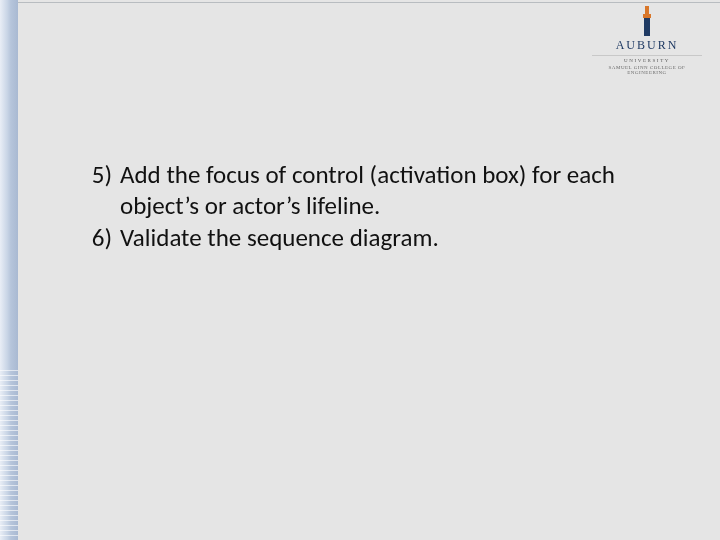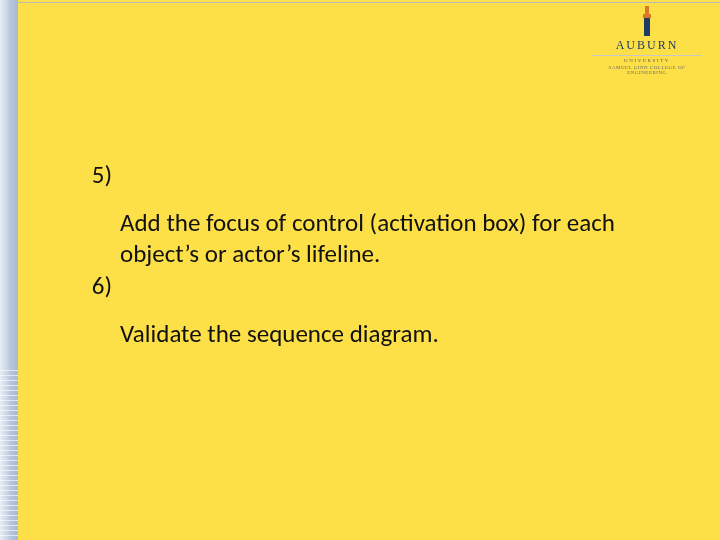--- a/index.html
+++ b/index.html
@@ -6,21 +6,21 @@
   html, body { width: 720px; height: 540px; overflow: hidden; }
   body {
     font-family: Calibri, "Segoe UI", Arial, sans-serif;
     background: #ffffff;
     position: relative;
   }
   .slide {
     width: 720px;
     height: 540px;
     position: relative;
-    background: #fde047;
+    background: #e5e5e5;
   }
   .left-rail {
     position: absolute;
     left: 0;
     top: 0;
     width: 18px;
     height: 540px;
     background: linear-gradient(to right,
       #e9eef6 0%, #c9d5e6 40%, #b6c5db 60%, #a9b9d2 100%);
   }
@@ -98,21 +98,20 @@
     margin-bottom: 2px;
   }
   .num {
     width: 38px;
     flex: 0 0 38px;
     text-align: right;
     padding-right: 8px;
   }
   .txt {
     flex: 1 1 auto;
-    margin-top: 48px;
   }
 </style>
 </head>
 <body>
 
 <div class="slide">
   <div class="left-rail"></div>
   <div class="top-rule"></div>
 
   <div class="logo-area">

